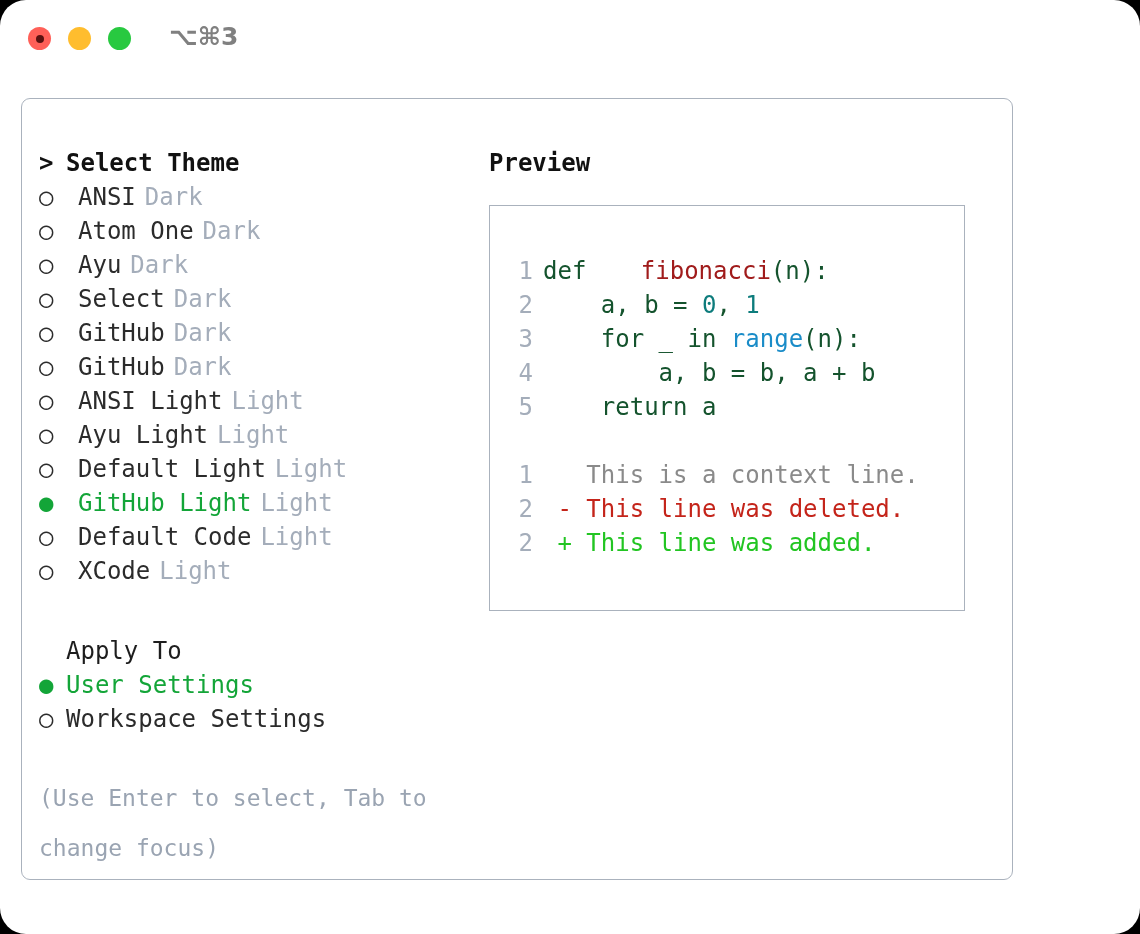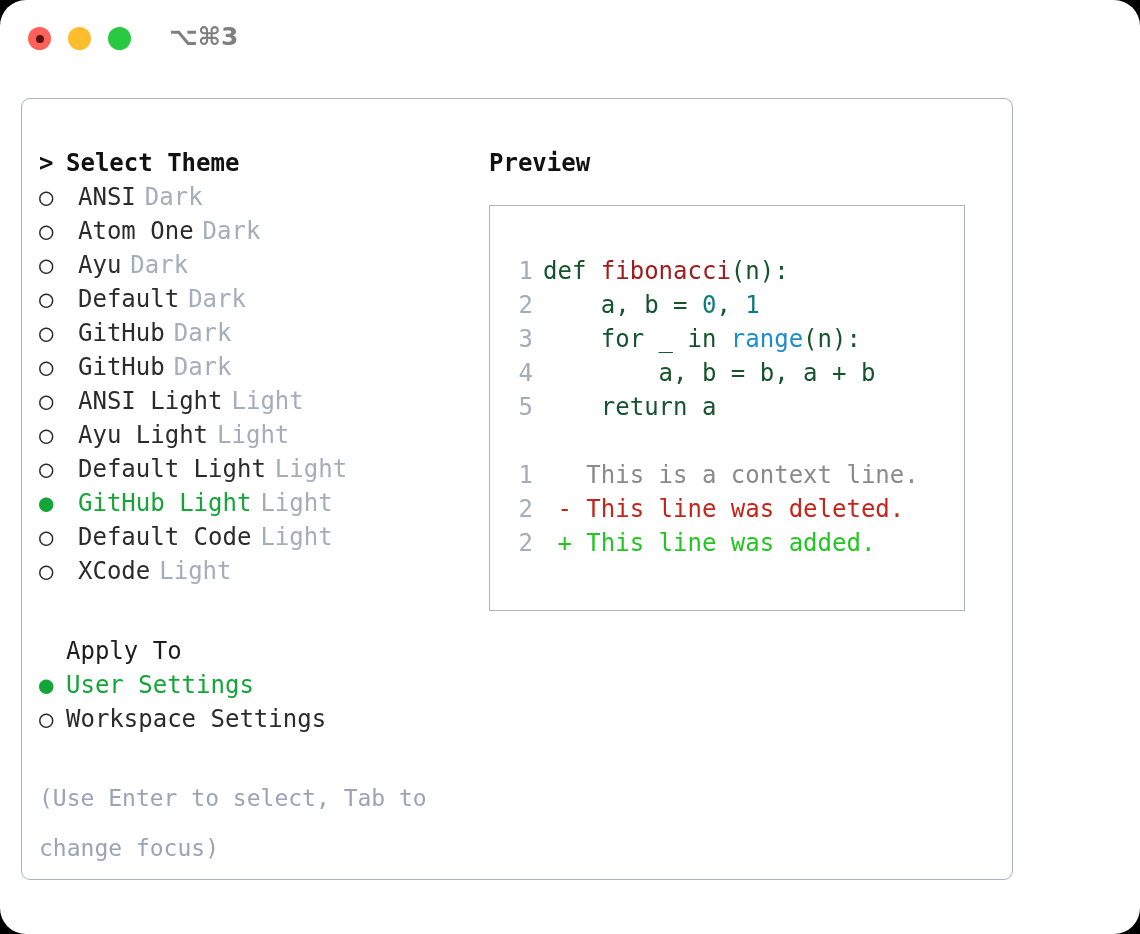--- a/index.html
+++ b/index.html
@@ -168,21 +168,21 @@
 
   .lineno {
     display: inline-block;
     width: 23px;
     text-align: right;
     color: #a4adba;
     margin-right: 10px;
   }
 
   .tok-plain { color: #14532d; }
-  .tok-fn    { color: #a01b1b; }
+  .tok-fn    { color: #a01b1b; margin-left: 40px; }
   .tok-num   { color: #0d7c7c; }
   .tok-builtin { color: #1a8cc8; }
 
   .diff-gap { height: 34px; }
   .diff-ctx { color: #8a8a8a; }
   .diff-del { color: #c4241a; }
   .diff-add { color: #22c522; }
 </style>
 </head>
 <body>
@@ -201,21 +201,21 @@
     <div id="left-col">
 
       <div class="prompt-row" id="select-theme-header">
         <span class="marker">&gt;</span><span>Select Theme</span>
       </div>
 
       <div id="theme-list">
           <div class="prompt-row"><span class="marker">○</span><span class="theme-name">ANSI</span><span class="theme-variant">Dark</span></div>
           <div class="prompt-row"><span class="marker">○</span><span class="theme-name">Atom One</span><span class="theme-variant">Dark</span></div>
           <div class="prompt-row"><span class="marker">○</span><span class="theme-name">Ayu</span><span class="theme-variant">Dark</span></div>
-          <div class="prompt-row"><span class="marker">○</span><span class="theme-name">Default</span><span class="theme-variant">Dark</span></div>
+          <div class="prompt-row"><span class="marker">○</span><span class="theme-name">Select</span><span class="theme-variant">Dark</span></div>
           <div class="prompt-row"><span class="marker">○</span><span class="theme-name">GitHub</span><span class="theme-variant">Dark</span></div>
           <div class="prompt-row"><span class="marker">○</span><span class="theme-name">GitHub</span><span class="theme-variant">Dark</span></div>
           <div class="prompt-row"><span class="marker">○</span><span class="theme-name">ANSI Light</span><span class="theme-variant">Light</span></div>
           <div class="prompt-row"><span class="marker">○</span><span class="theme-name">Ayu Light</span><span class="theme-variant">Light</span></div>
           <div class="prompt-row"><span class="marker">○</span><span class="theme-name">Default Light</span><span class="theme-variant">Light</span></div>
           <div class="prompt-row"><span class="marker bullet-on">●</span><span class="theme-name sel">GitHub Light</span><span class="theme-variant">Light</span></div>
           <div class="prompt-row"><span class="marker">○</span><span class="theme-name">Default Code</span><span class="theme-variant">Light</span></div>
           <div class="prompt-row"><span class="marker">○</span><span class="theme-name">XCode</span><span class="theme-variant">Light</span></div>
         </div>
 

